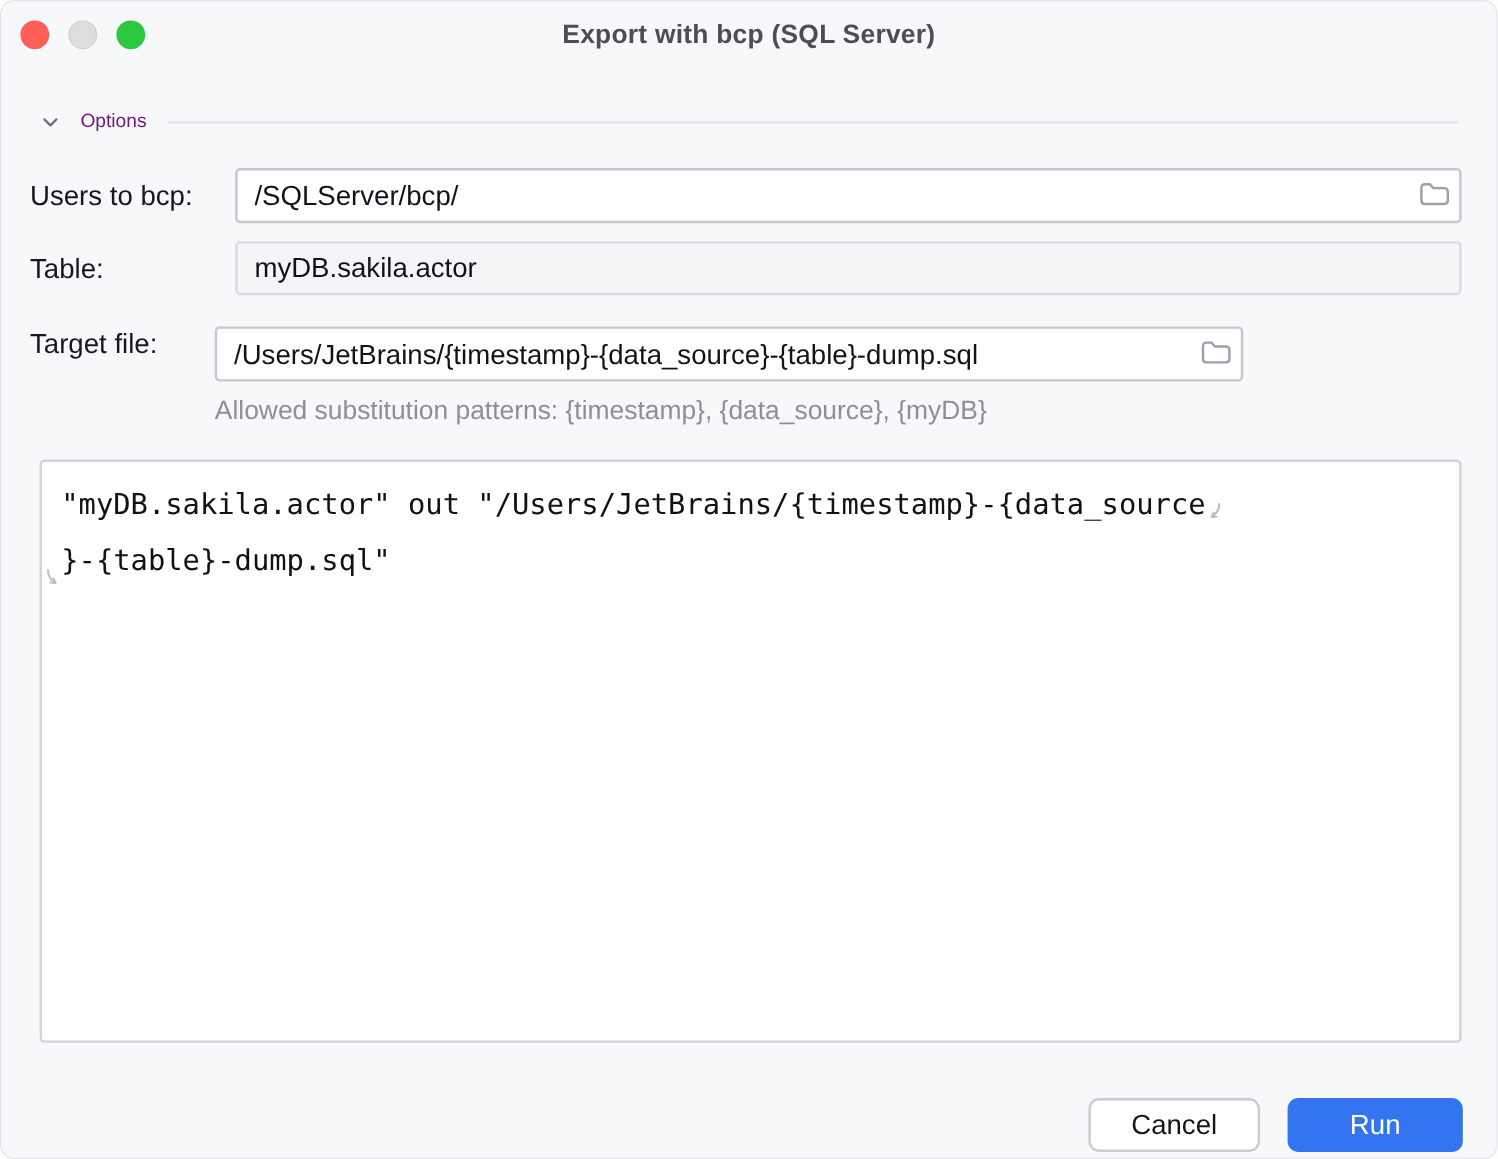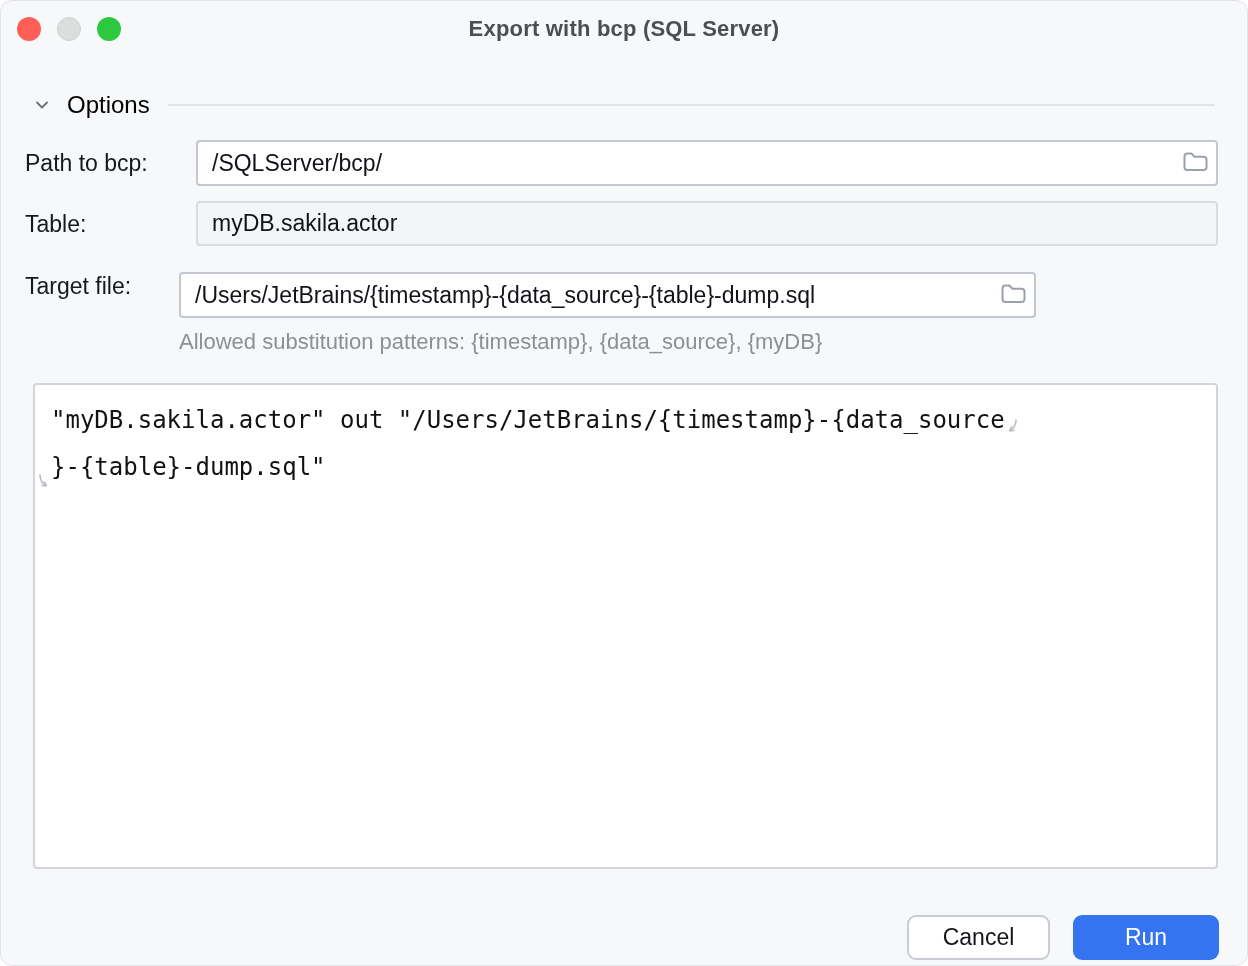--- a/index.html
+++ b/index.html
@@ -26,21 +26,21 @@
   .light.close   { background: #ff5f57; }
   .light.minimize{ background: #dcdddd; border: 1px solid #cfd0d0; }
   .light.zoom    { background: #2bc840; }
 
   
   .options-header {
     position: absolute; top: 90px; left: 30px; right: 32px;
     display: flex; align-items: center; gap: 14px;
   }
   .chevron { width: 22px; height: 22px; display: inline-flex; align-items: center; justify-content: center; cursor: pointer; }
-  .options-label { font-size: 24px; color: #000000; cursor: pointer; }
+  .options-label { font-size: 16px; color: #701a75; cursor: pointer; }
   .options-rule { flex: 1; height: 2px; background: #e3e4e8; margin-left: 4px; }
 
   
   .form-label { position: absolute; left: 24px; font-size: 23px; color: #16181d; }
   .field {
     position: absolute;
     background: #ffffff;
     border: 2px solid #c3c7d0;
     border-radius: 4px;
     display: flex; align-items: center;
@@ -114,21 +114,21 @@
   <div class="options-header">
     <span class="chevron">
       <svg width="20" height="20" viewBox="0 0 24 24" fill="none" stroke="#6c707a" stroke-width="2.2" stroke-linecap="round" stroke-linejoin="round">
           <polyline points="6,9 12,15 18,9"></polyline>
         </svg>
     </span>
     <span class="options-label">Options</span>
     <span class="options-rule"></span>
   </div>
 
-  <label class="form-label" style="top:149px;">Path to bcp:</label>
+  <label class="form-label" style="top:149px;">Users to bcp:</label>
   <div class="field" style="left:195px; top:139px; width:1022px; height:46px;">
     <input type="text" value="/SQLServer/bcp/" style="">
     <button class="folder-btn">
       <span>
         <svg width="27" height="23" viewBox="0 0 27 23" fill="none" stroke="#9ba0ad" stroke-width="2" stroke-linejoin="round">
           <path d="M2.5 6.5 Q2.5 3.5 5.5 3.5 L9.5 3.5 L12.5 6.8 L21.5 6.8 Q24.5 6.8 24.5 9.8 L24.5 17 Q24.5 20 21.5 20 L5.5 20 Q2.5 20 2.5 17 Z"></path>
         </svg>
       </span>
     </button>
   </div>

